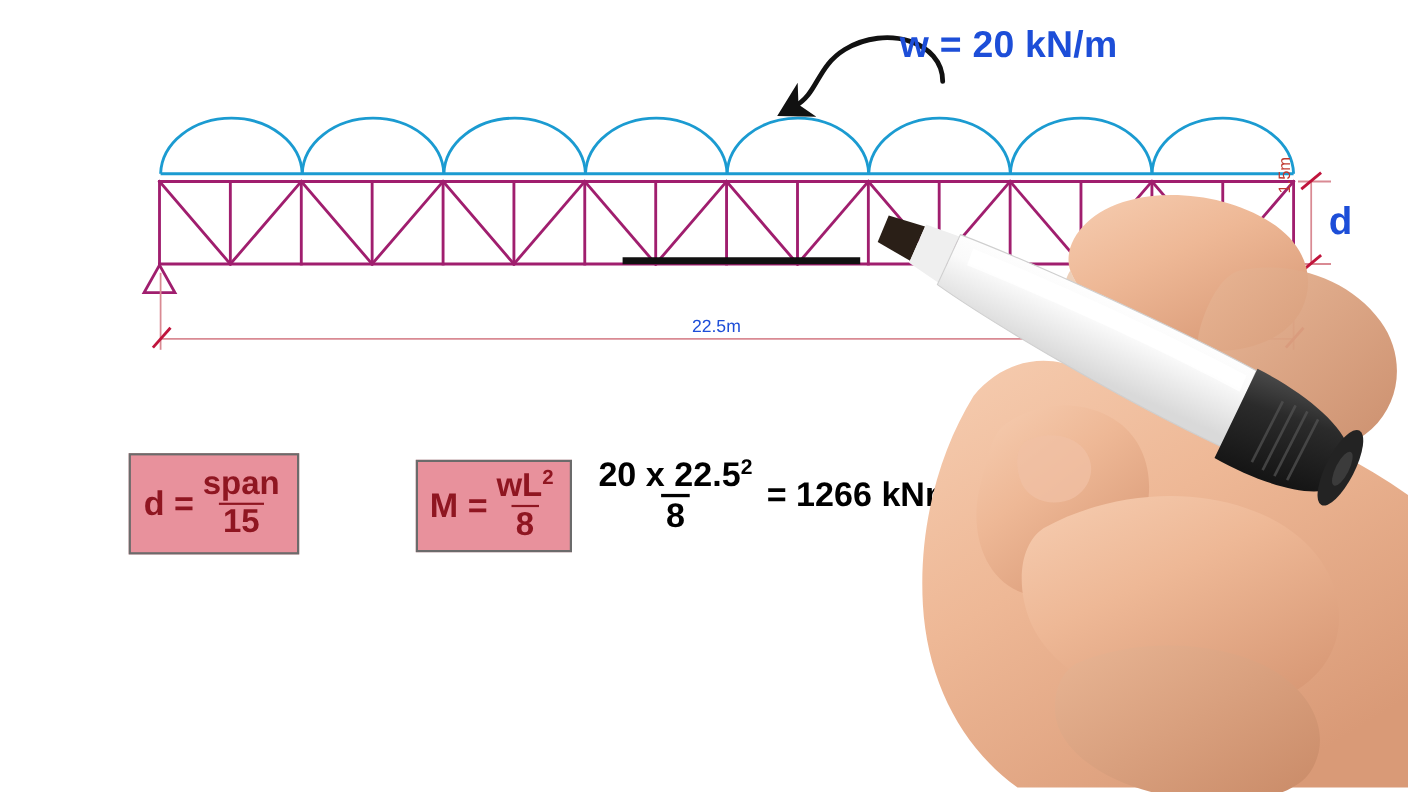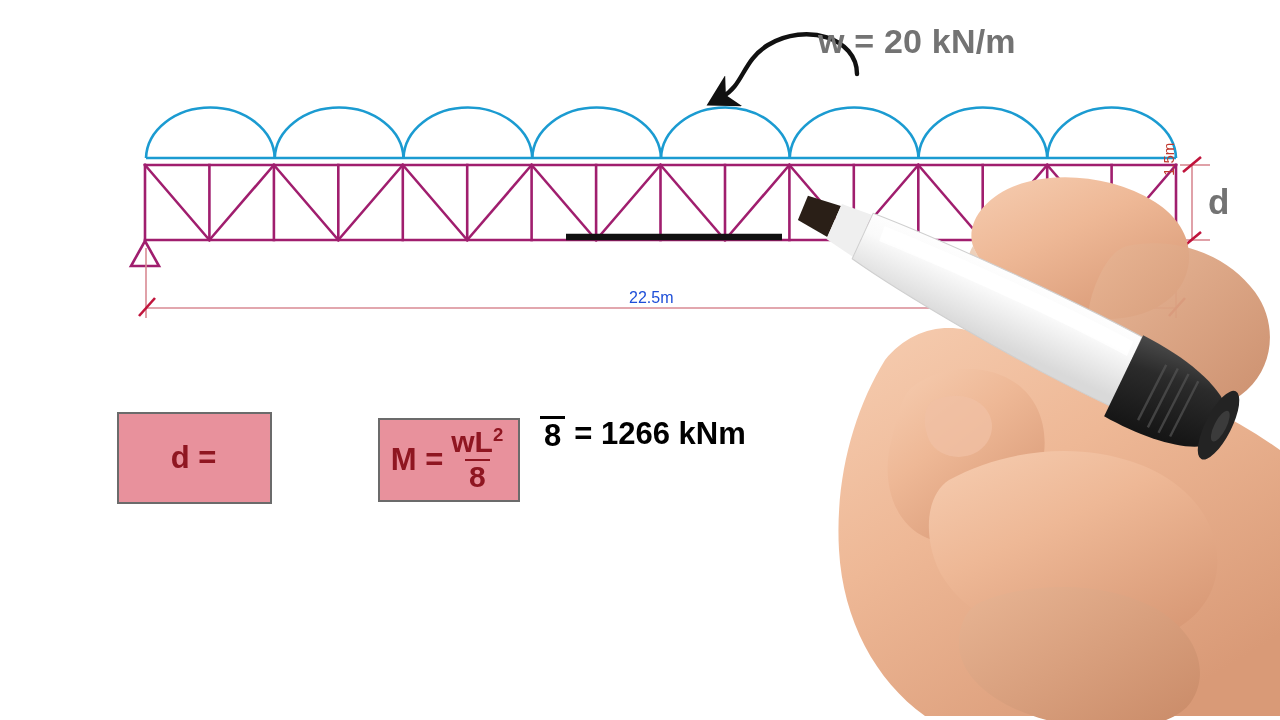--- a/index.html
+++ b/index.html
@@ -4,21 +4,21 @@
 <style>
   * { box-sizing: border-box; }
   html, body { margin:0; padding:0; }
   body {
     width:1280px; height:720px; background:#ffffff; overflow:hidden;
     position:relative; font-family:"Liberation Sans", sans-serif;
   }
   #stage { position:absolute; left:0; top:0; width:1280px; height:720px; }
   svg.layer { position:absolute; left:0; top:0; width:1280px; height:720px; }
 
-  .txt { position:absolute; color:#737373; white-space:nowrap; }
+  .txt { position:absolute; color:#1d4ed8; white-space:nowrap; }
   #load-label {
     left:818px; top:22px; font-size:34px; font-weight:700; letter-spacing:0.2px;
   }
   #span-label {
     left:595px; top:313px; font-size:33px; font-weight:400;
   }
   #depth-letter {
     left:1208px; top:182px; font-size:35px; font-weight:700;
   }
   #dim-span-text {
@@ -159,35 +159,40 @@
   </svg>
 
   <div class="txt" id="load-label">w = 20 kN/m</div>
   <div class="txt" id="depth-letter">d</div>
   <div class="txt" id="dim-span-text">22.5m</div>
   <div class="txt" id="dim-depth-text">1.5m</div>
 
   <div class="fbox" id="box-depth">
     <div class="eqrow">
       <span class="lhs">d =</span>
+      <span class="frac">
+        <span class="num fnum-l">span</span>
+        <span class="den fden-l">15</span>
+      </span>
     </div>
   </div>
 
   <div class="fbox" id="box-moment">
     <div class="eqrow">
       <span class="lhs">M =</span>
       <span class="frac">
         <span class="num fnum-l"><span>wL</span><sup class="sp">2</sup></span>
         <span class="den fden-l">8</span>
       </span>
     </div>
   </div>
 
   <div id="calc">
     <span class="frac">
+      <span class="num fnum-b"><span>20 x 22.5</span><sup class="sp">2</sup></span>
       <span class="den fden-b">8</span>
     </span>
     <span class="res">= 1266 kNm</span>
   </div>
 
   <div id="hand-wrap">
     <svg viewBox="0 0 545 570" width="545" height="570">
       <defs>
         <linearGradient id="skin" x1="0" y1="0" x2="0.7" y2="1">
           <stop offset="0%" stop-color="#f6cdb1"></stop>

